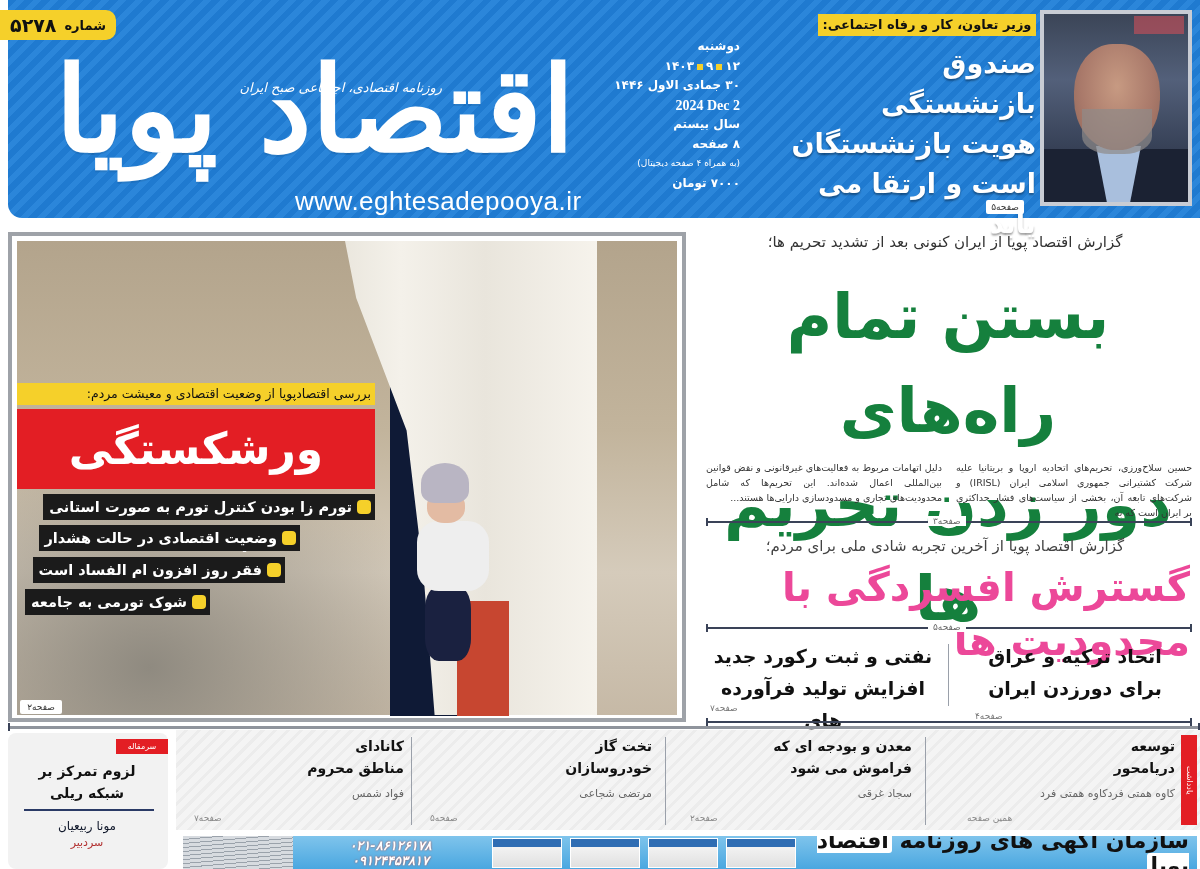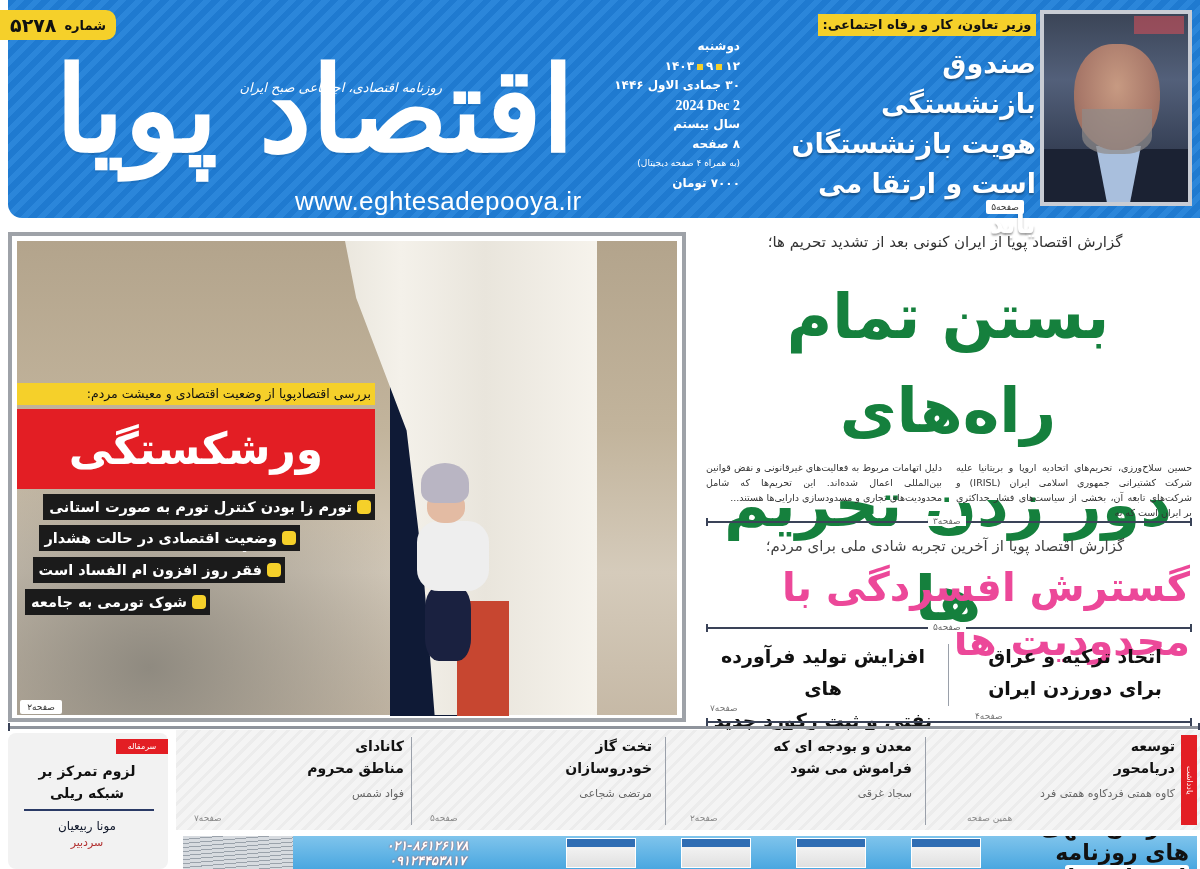--- a/index.html
+++ b/index.html
@@ -158,21 +158,21 @@
     left: 116px; top: 739px; width: 52px; height: 15px; background: #e31e24; color: #fff; font-size: 8px; text-align: center; line-height: 15px;
   }
   #editorial-title { left: 14px; top: 760px; width: 146px; font-size: 14px; font-weight: bold; line-height: 22px; direction: rtl; text-align: center; color: #111; }
   #editorial-rule { left: 24px; top: 809px; width: 130px; height: 2px; background: #2a3a66; }
   #editorial-author { left: 14px; top: 819px; width: 146px; color: #0f172a; font-size: 12px; direction: rtl; text-align: center; }
   #editorial-role { left: 14px; top: 836px; width: 146px; color: #b23131; font-size: 11px; direction: rtl; text-align: center; }
 
   
   #ad-banner {
     left: 183px; top: 836px; width: 1014px; height: 33px;
-    background: linear-gradient(180deg, #7fc4ec 0%, #4aa7e0 100%); display: flex; align-items: center; overflow: hidden; gap: 37px;
+    background: linear-gradient(180deg, #7fc4ec 0%, #4aa7e0 100%); display: flex; align-items: center; overflow: hidden;
   }
   #ad-papers { width: 110px; height: 33px; background: repeating-linear-gradient(175deg, #d7dbe0 0px, #d7dbe0 3px, #9aa2ab 3px, #9aa2ab 4px); }
   #ad-phones { width: 195px; color: #fff; font-size: 13px; font-weight: bold; font-style: italic; line-height: 15px; text-align: center; direction: ltr; text-shadow: 0 0 2px #c0392b; }
   .ad-thumb { width: 70px; height: 30px; margin: 0 4px; background: linear-gradient(180deg, #2f6db3 0%, #2f6db3 30%, #f2f2f2 30%, #e0e0e0 100%); border: 1px solid #fff; }
   #ad-title { flex: 1; color: #111; font-size: 22px; font-weight: bold; direction: rtl; text-align: right; padding-right: 8px; }
   #ad-title .hl { background: #ffffff; padding: 0 3px; border-radius: 3px; }
 </style>
 </head>
 <body>
 
@@ -260,22 +260,22 @@
 <div class="rule" style="left:706px;top:627px;width:486px;"></div>
 <div class="rule-label" style="left:928px;top:622px;">صفحه۵</div>
 
 <div class="sub-story" style="left:960px;">
   <div>اتحاد ترکیه و عراق</div>
   <div>برای دورزدن ایران</div>
 </div>
 <div class="sub-page" style="left:975px;margin-top:8px;">صفحه۴</div>
 <div id="sub-divider" class="abs"></div>
 <div class="sub-story" style="left:708px;">
+  <div>نفتی و ثبت رکورد جدید</div>
   <div>افزایش تولید فرآورده های</div>
-  <div>نفتی و ثبت رکورد جدید</div>
 </div>
 <div class="sub-page" style="left:710px;">صفحه۷</div>
 <div class="rule" style="left:706px;top:721px;width:486px;"></div>
 
 <div class="rule" style="left:8px;top:726px;width:1192px;height:3px;background:#8f949c;"></div>
 <div id="bottom-strip" class="abs"></div>
 <div id="strip-tag" class="abs">یادداشت</div>
 
 <div class="col-item" style="left:925px;width:250px;">
   <div class="t">توسعه</div>

